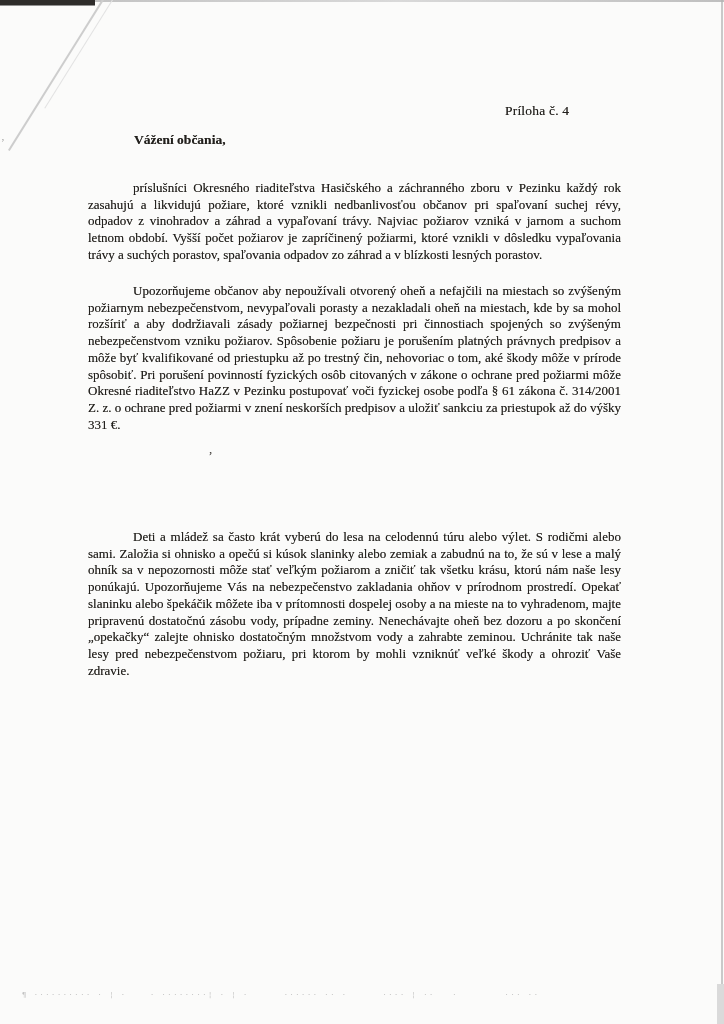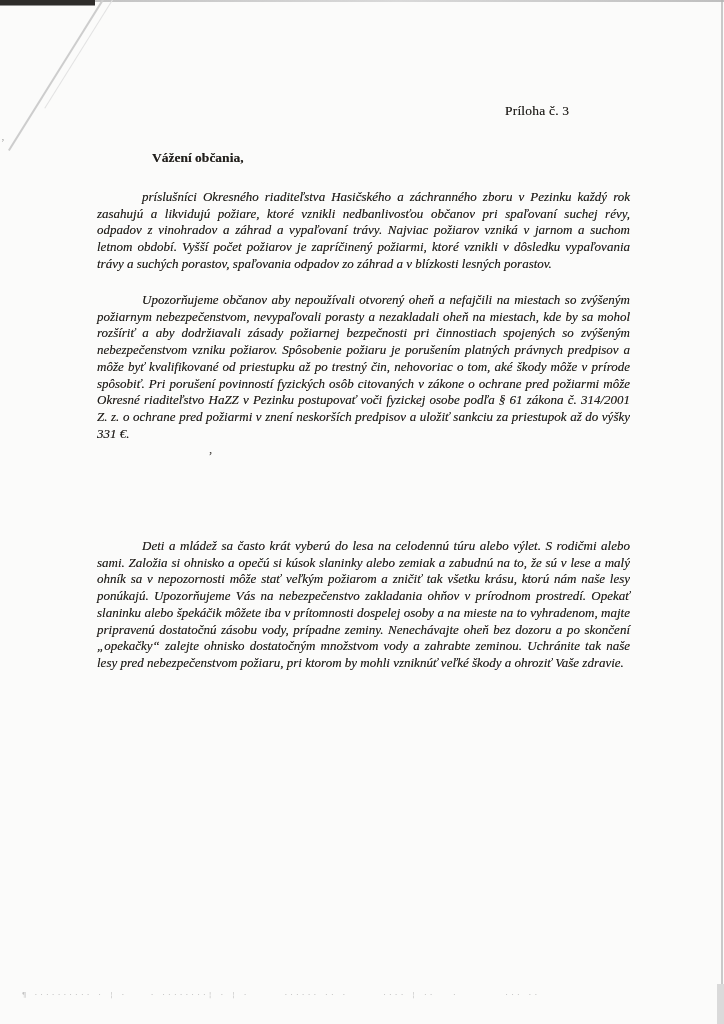--- a/index.html
+++ b/index.html
@@ -26,45 +26,45 @@
   .right-bottom-strip { position: absolute; right: 0; top: 984px; width: 7px; height: 40px;
     background: #dadada; }
   .left-mark { position: absolute; left: 1px; top: 136px; color: #9a9a9a; font-size: 11px; }
   .stray-comma { position: absolute; left: 209px; top: 441px; font-size: 13px; color: #3b3834; }
   .footer-artifact { position: absolute; left: 22px; top: 991px; font-size: 7px;
     color: #c2c2c2; letter-spacing: 1.6px; white-space: pre;
     font-family: "DejaVu Sans Mono", monospace; }
 
   
   .priloha { position: absolute; left: 505px; top: 103px; font-size: 13.5px; letter-spacing: .2px; }
-  .salutation { position: absolute; left: 134px; top: 150px; font-weight: bold; font-size: 13.5px; margin-left: 18px; }
+  .salutation { position: absolute; left: 134px; top: 132px; font-weight: bold; font-size: 13.5px; }
   .section-heading { position: absolute; left: 88px; top: 501px; font-weight: bold;
     font-size: 13.5px; letter-spacing: .15px; }
-  .body-text { position: absolute; left: 88px; width: 533px; margin: 9px;
+  .body-text { position: absolute; left: 88px; width: 533px; margin: 0;
     font-size: 13px; line-height: 16.7px; text-align: justify; text-indent: 45px;
-    text-shadow: 0 0 0.3px rgba(42, 36, 30, 0.55); font-style: italic; }
+    text-shadow: 0 0 0.3px rgba(42, 36, 30, 0.55); }
   .p1 { top: 180px; }
   .p2 { top: 283px; }
   .p3 { top: 529px; }
   .priloha, .salutation, .section-heading { text-shadow: 0 0 0.3px rgba(42, 36, 30, 0.55); }
 </style>
 </head>
 <body>
 
 <div class="page">
 
   <div class="top-hairline"></div>
   <div class="top-bar"></div>
   <div class="diag diag1"></div>
   <div class="diag diag2"></div>
   <div class="right-line"></div>
   <div class="right-bottom-strip"></div>
   <span class="left-mark">ʼ</span>
 
-  <div class="priloha">Príloha č. 3</div>
+  <div class="priloha">Príloha č. 4</div>
 
   <div class="salutation">Vážení občania,</div>
 
   <p class="body-text p1">príslušníci Okresného riaditeľstva Hasičského a záchranného zboru v Pezinku každý rok zasahujú a likvidujú požiare, ktoré vznikli nedbanlivosťou občanov pri spaľovaní suchej révy, odpadov z vinohradov a záhrad a vypaľovaní trávy. Najviac požiarov vzniká v jarnom a suchom letnom období. Vyšší počet požiarov je zapríčinený požiarmi, ktoré vznikli v dôsledku vypaľovania trávy a suchých porastov, spaľovania odpadov zo záhrad a v blízkosti lesných porastov.</p>
 
   <p class="body-text p2">Upozorňujeme občanov aby nepoužívali otvorený oheň a nefajčili na miestach so zvýšeným požiarnym nebezpečenstvom, nevypaľovali porasty a nezakladali oheň na miestach, kde by sa mohol rozšíriť a aby dodržiavali zásady požiarnej bezpečnosti pri činnostiach spojených so zvýšeným nebezpečenstvom vzniku požiarov. Spôsobenie požiaru je porušením platných právnych predpisov a môže byť kvalifikované od priestupku až po trestný čin, nehovoriac o tom, aké škody môže v prírode spôsobiť. Pri porušení povinností fyzických osôb citovaných v zákone o ochrane pred požiarmi môže Okresné riaditeľstvo HaZZ v Pezinku postupovať voči fyzickej osobe podľa § 61 zákona č. 314/2001 Z. z. o ochrane pred požiarmi v znení neskorších predpisov a uložiť sankciu za priestupok až do výšky 331 €.</p>
 
   <span class="stray-comma">,</span>
 
 

